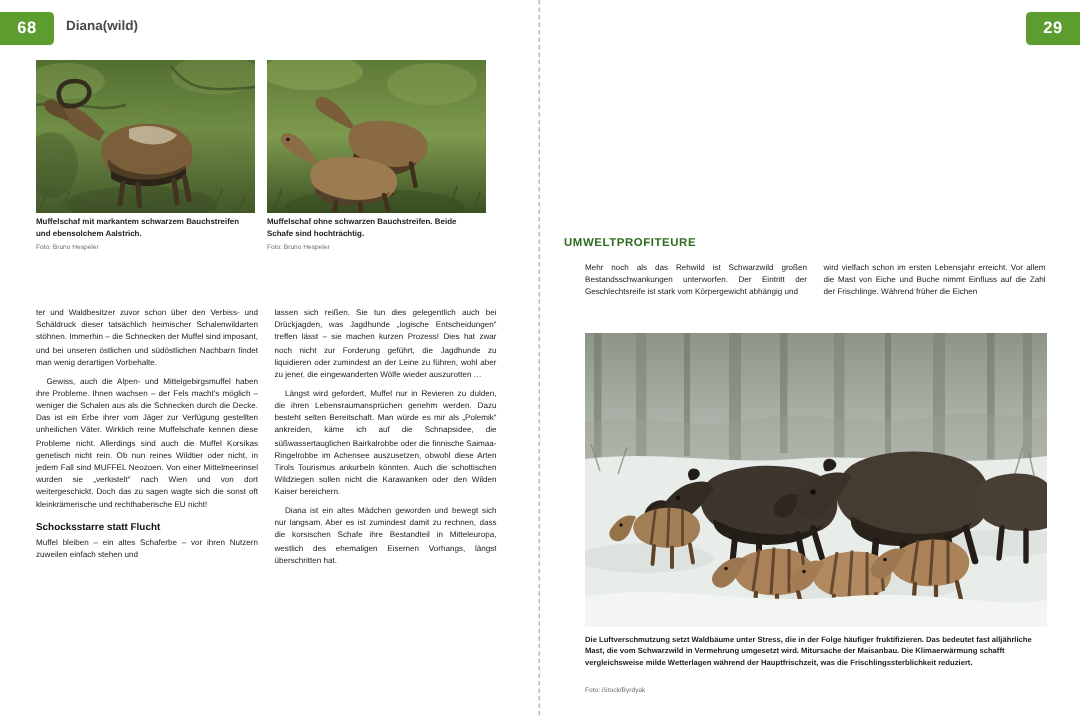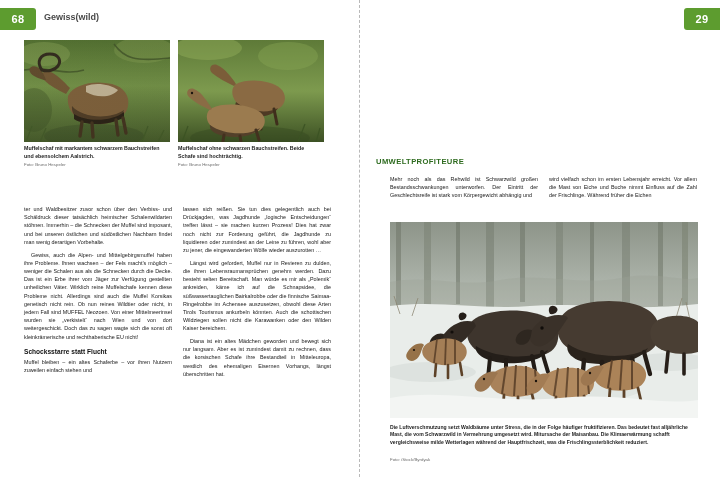--- a/index.html
+++ b/index.html
@@ -191,21 +191,21 @@
 </head>
 <body>
 
 <div class="spread">
 
   <div class="gutter"></div>
 
   <div class="page-left">
 
     <div class="folio folio-left">68</div>
-    <div class="running-head">Gewiss(wild)</div>
+    <div class="running-head">Diana(wild)</div>
 
     <div class="photos">
 
       <div class="photo-block">
         <div class="photo">
           <svg width="146" height="102" viewBox="0 0 146 102">
             <defs>
               <linearGradient id="lg1" x1="0" y1="0" x2="0" y2="1">
                 <stop offset="0" stop-color="#4c6a2c"></stop>
                 <stop offset="0.45" stop-color="#6e8c44"></stop>

